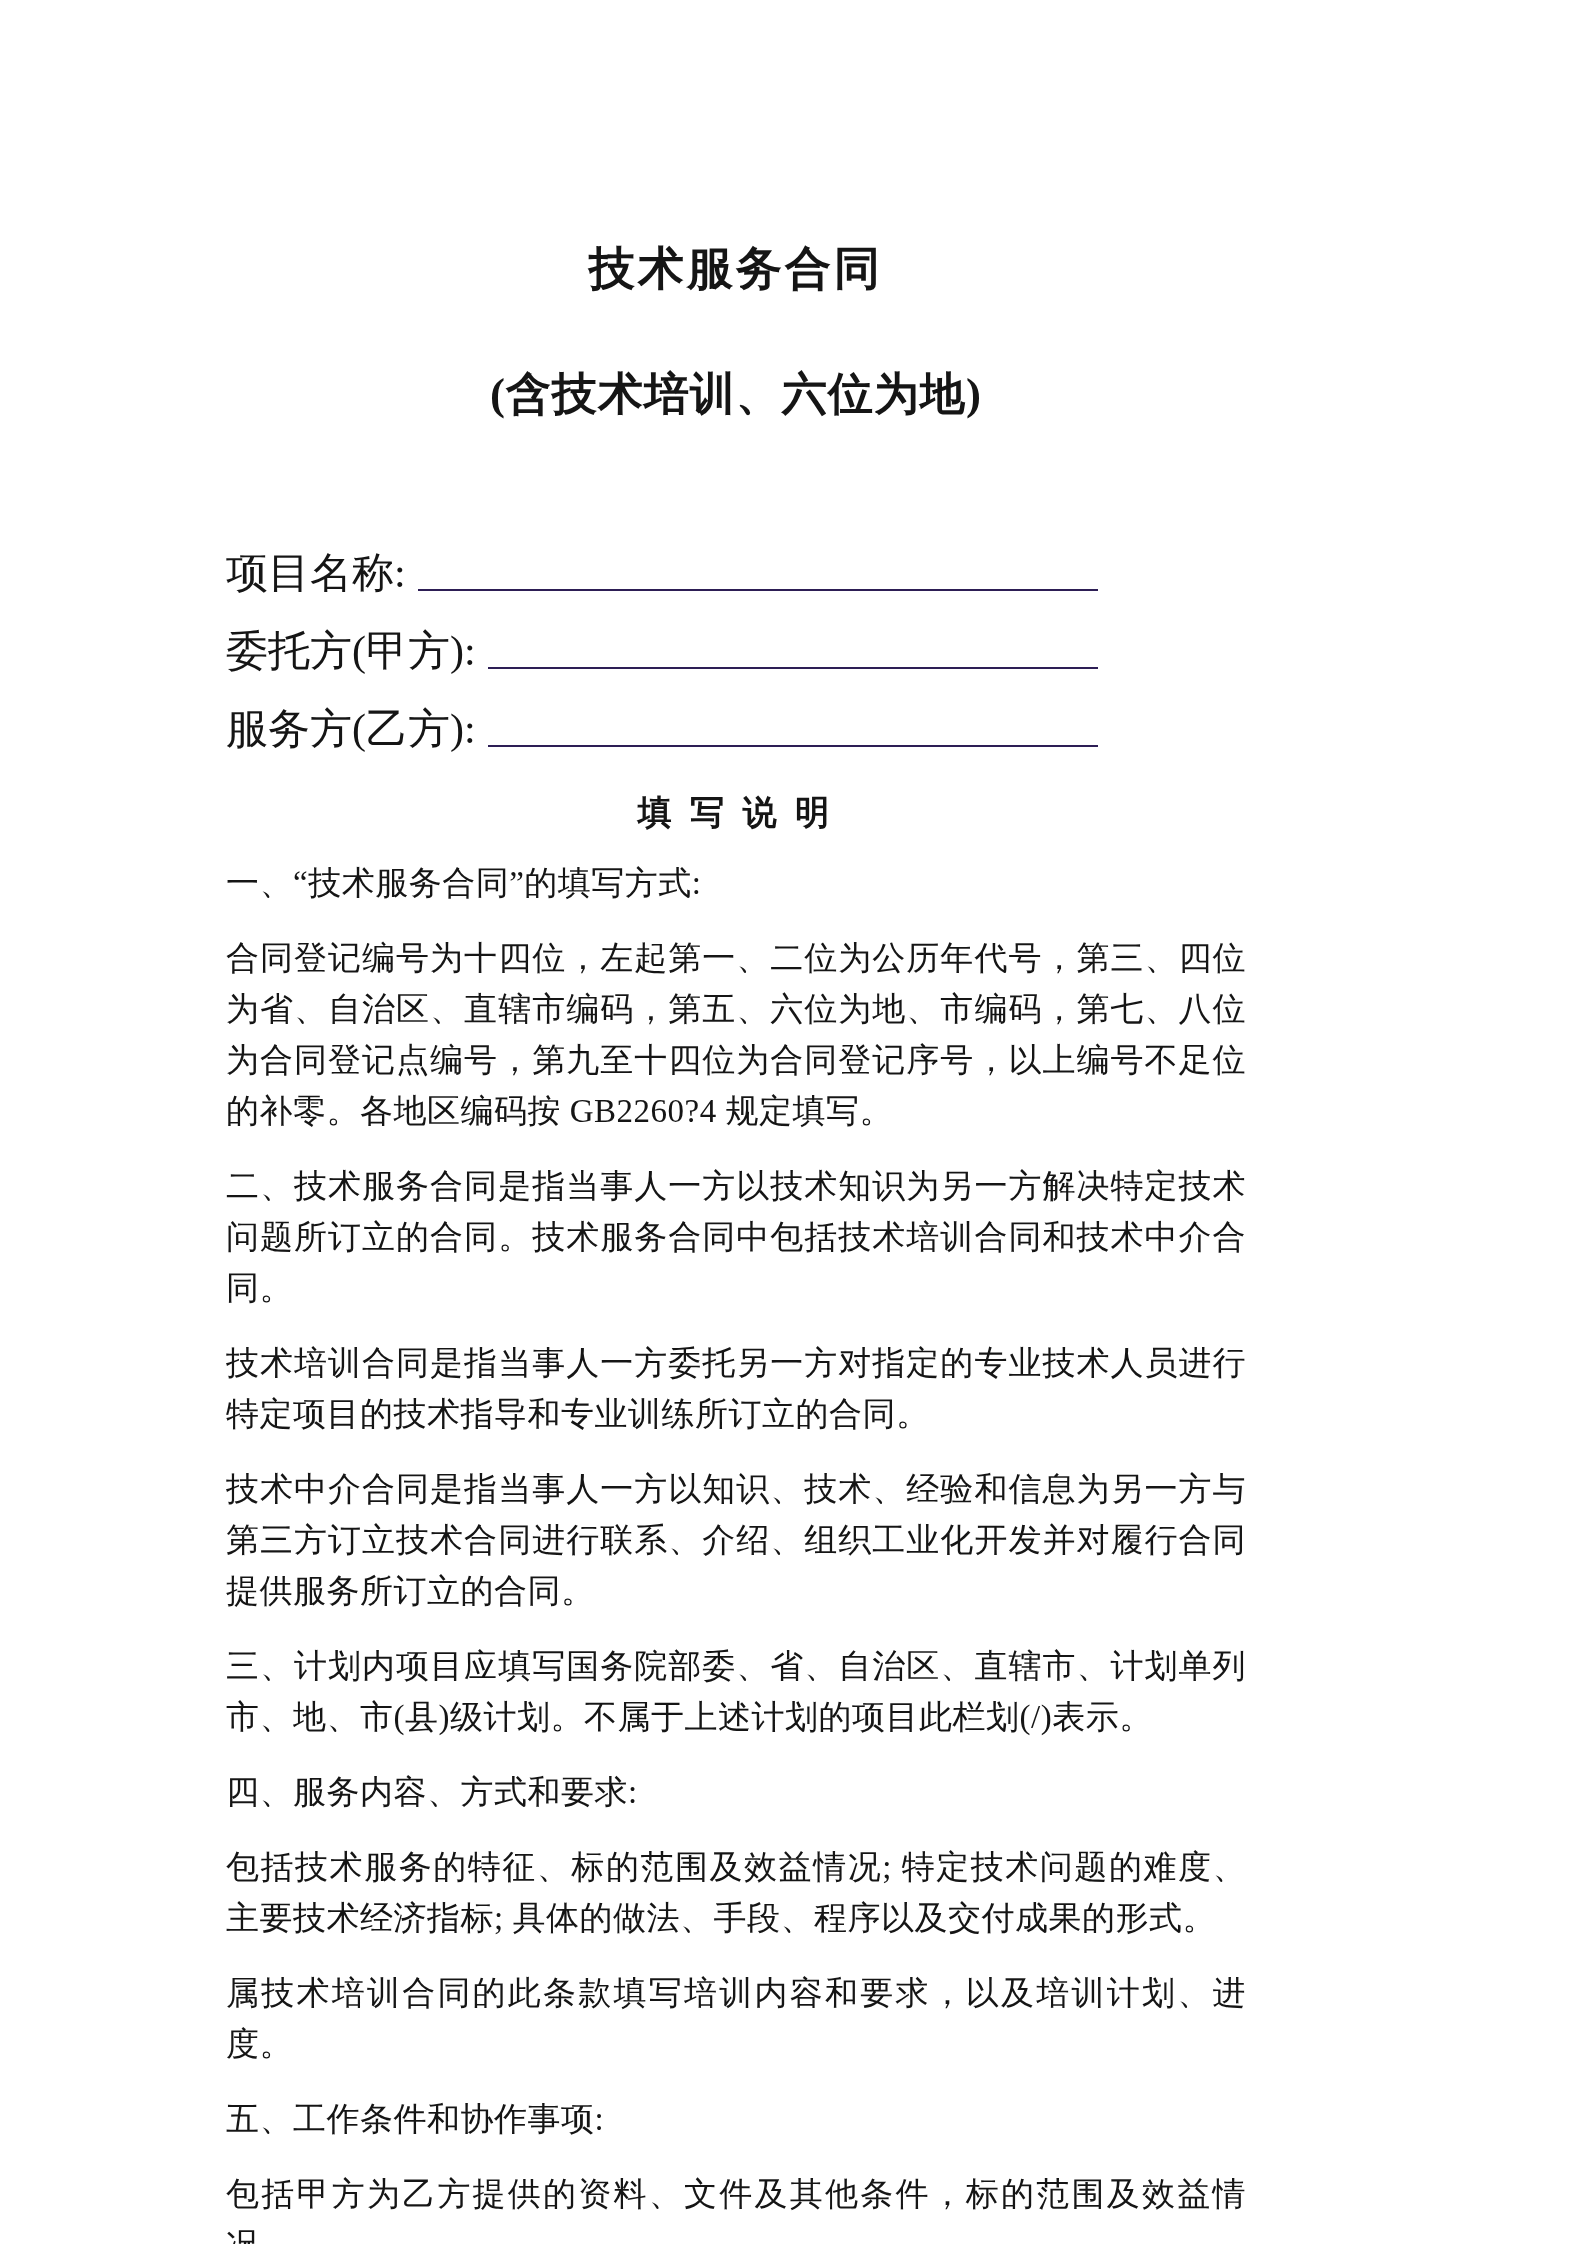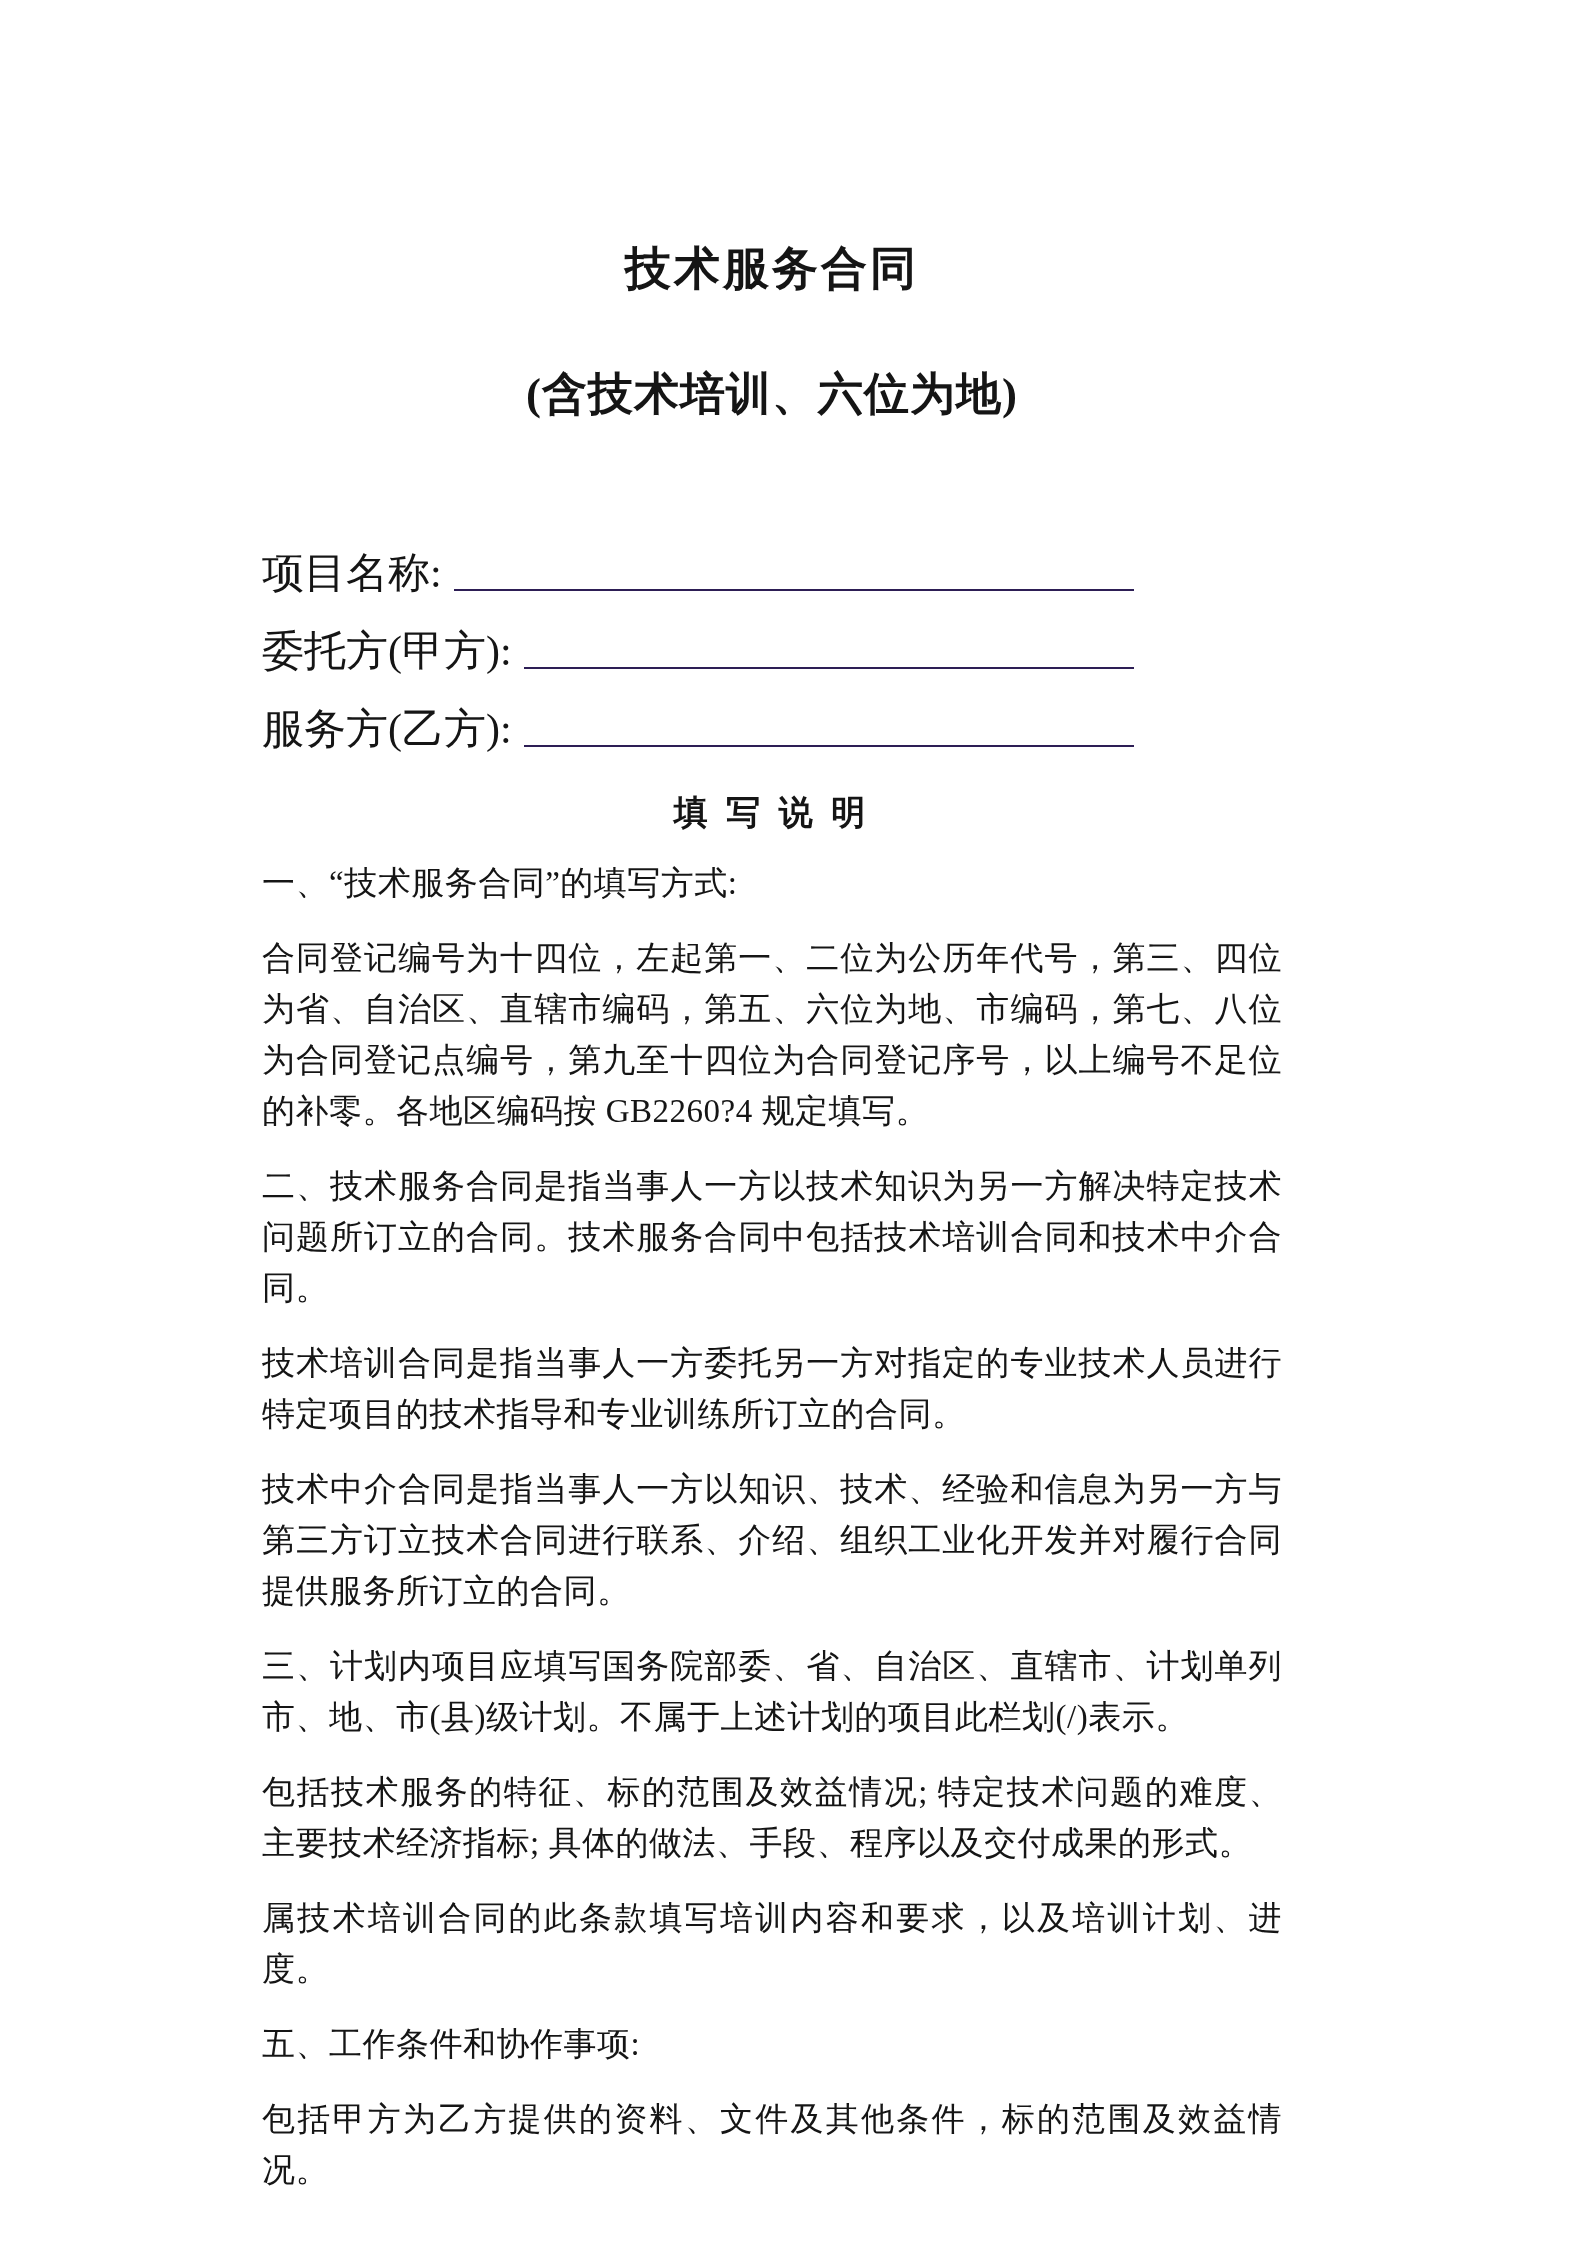--- a/index.html
+++ b/index.html
@@ -10,21 +10,20 @@
   .page {
     position: relative;
     width: 1376px;
     height: 2244px;
     box-sizing: border-box;
     background: #ffffff;
     padding: 243px 130px 0 226px;
     font-family: "Liberation Serif", "DejaVu Serif", serif;
     color: var(--text-color, #151515);
     overflow: hidden;
-    margin-left: 36px;
   }
   .doc-title {
     margin: 0;
     text-align: center;
     font-size: 46px;
     line-height: 52px;
     font-weight: 700;
     letter-spacing: 3px;
   }
   .doc-subtitle {
@@ -106,19 +105,20 @@
 
   <div class="section-header">填 写 说 明</div>
 
   <div class="body-text">
     <p>一、“技术服务合同”的填写方式:</p>
     <p>合同登记编号为十四位，左起第一、二位为公历年代号，第三、四位为省、自治区、直辖市编码，第五、六位为地、市编码，第七、八位为合同登记点编号，第九至十四位为合同登记序号，以上编号不足位的补零。各地区编码按 GB2260?4 规定填写。</p>
     <p>二、技术服务合同是指当事人一方以技术知识为另一方解决特定技术问题所订立的合同。技术服务合同中包括技术培训合同和技术中介合同。</p>
     <p>技术培训合同是指当事人一方委托另一方对指定的专业技术人员进行特定项目的技术指导和专业训练所订立的合同。</p>
     <p>技术中介合同是指当事人一方以知识、技术、经验和信息为另一方与第三方订立技术合同进行联系、介绍、组织工业化开发并对履行合同提供服务所订立的合同。</p>
     <p>三、计划内项目应填写国务院部委、省、自治区、直辖市、计划单列市、地、市(县)级计划。不属于上述计划的项目此栏划(/)表示。</p>
+    <p>四、服务内容、方式和要求:</p>
     <p>包括技术服务的特征、标的范围及效益情况; 特定技术问题的难度、主要技术经济指标; 具体的做法、手段、程序以及交付成果的形式。</p>
     <p>属技术培训合同的此条款填写培训内容和要求，以及培训计划、进度。</p>
     <p>五、工作条件和协作事项:</p>
     <p>包括甲方为乙方提供的资料、文件及其他条件，标的范围及效益情况。</p>
   </div>
 
 </div>
 
 </body></html>

